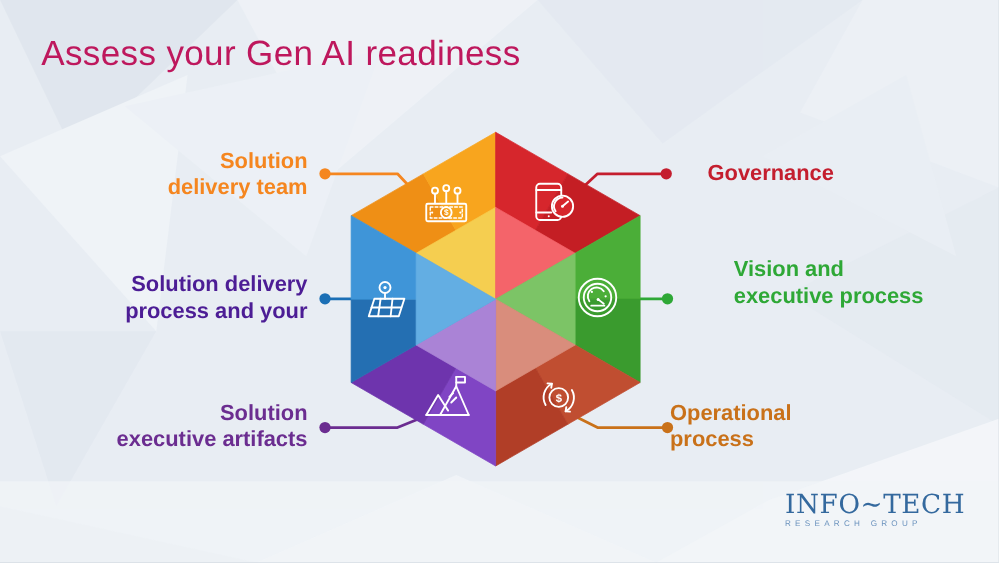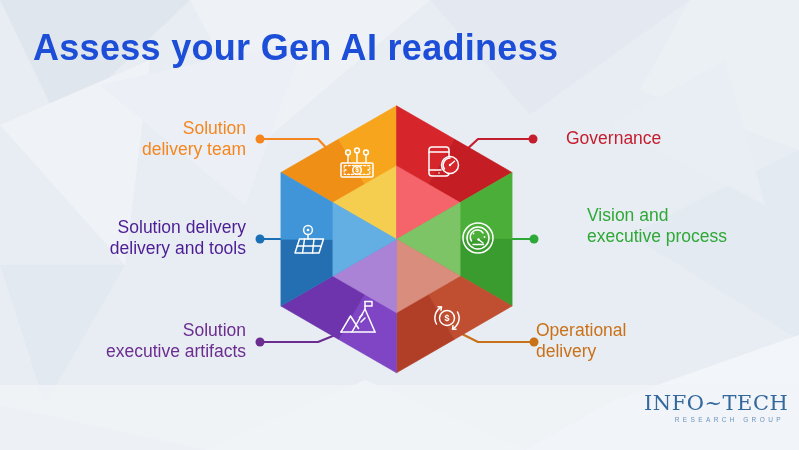--- a/index.html
+++ b/index.html
@@ -4,36 +4,36 @@
 <style>
   html,body{margin:0;padding:0;background:#cfd6de;}
   .canvas{
     position:relative;width:799px;height:450px;overflow:hidden;
     background:#E8EDF3;
     font-family:"Liberation Sans", sans-serif;
   }
   svg.scene{position:absolute;left:0;top:0;}
   .page-title{
     position:absolute;left:33px;top:27px;
-    font-size:36px;font-weight:700;letter-spacing:.3px;
-    color:#1d4ed8;
+    font-size:28px;font-weight:400;letter-spacing:.3px;
+    color:#be185d;
   }
   .seg-label{
-    position:absolute;font-size:17.5px;font-weight:400;line-height:1.18;
+    position:absolute;font-size:17.5px;font-weight:700;line-height:1.18;
     white-space:nowrap;
   }
   .seg-label.right-align{text-align:right;}
   .lbl-team{right:553px;top:118px;color:#F5861F;}
   .lbl-governance{left:550px;top:128px;color:#C41E2E;margin-left:16px;}
   .lbl-process{right:553px;top:217px;color:#4c1d95;}
   .lbl-vision{left:551px;top:205px;color:#2EA836;margin-left:36px;}
   .lbl-artifacts{right:553px;top:320px;color:#6B2D90;}
   .lbl-operational{left:536px;top:320px;color:#C97119;}
   .logo{
-    position:absolute;left:644px;top:392px;width:140px;text-align:right;
+    position:absolute;left:628px;top:392px;width:140px;text-align:left;
   }
   .logo-name{
     font-family:"DejaVu Serif","Liberation Serif",serif;
     font-size:21px;color:#34699E;letter-spacing:.5px;line-height:1.05;
   }
   .logo-sub{
     font-family:"Liberation Sans",sans-serif;
     font-size:6.5px;color:#6C93BE;letter-spacing:3.4px;margin-top:2px;
   }
 </style>
@@ -190,36 +190,36 @@
     <div>Solution</div>
     <div>delivery team</div>
   </div>
 
   <div class="seg-label lbl-governance">
     <div>Governance</div>
   </div>
 
   <div class="seg-label right-align lbl-process">
     <div>Solution delivery</div>
-    <div>delivery and tools</div>
+    <div>process and your</div>
   </div>
 
   <div class="seg-label lbl-vision">
     <div>Vision and</div>
     <div>executive process</div>
   </div>
 
   <div class="seg-label right-align lbl-artifacts">
     <div>Solution</div>
     <div>executive artifacts</div>
   </div>
 
   <div class="seg-label lbl-operational">
     <div>Operational</div>
-    <div>delivery</div>
+    <div>process</div>
   </div>
 
   <div class="logo">
     <div class="logo-name">INFO~TECH</div>
     <div class="logo-sub">RESEARCH GROUP</div>
   </div>
 
 </div>
 
 </body></html>

